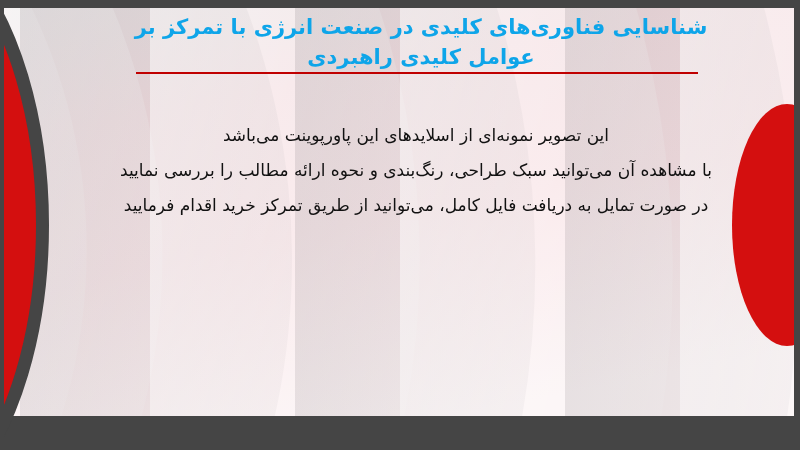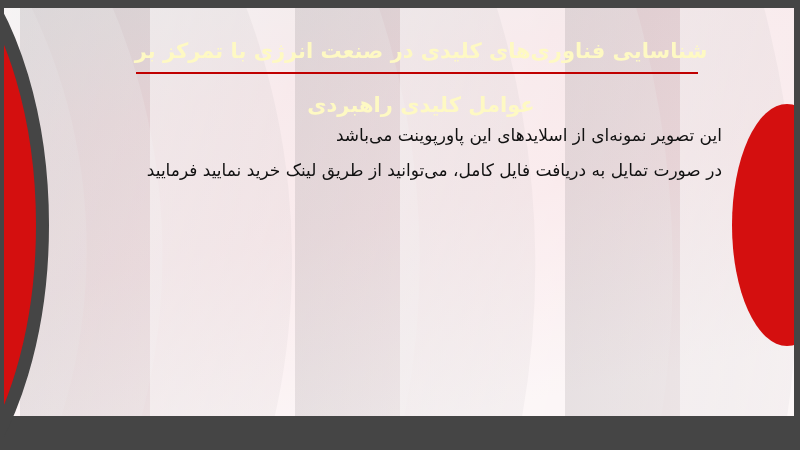--- a/index.html
+++ b/index.html
@@ -78,47 +78,46 @@
   
   .title-block {
     position: absolute;
     top: 12px;
     left: 120px;
     right: 78px;
     z-index: 6;
     text-align: center;
   }
   .title-text {
-    color: #fef9c3;
+    color: #0ea5e9;
     font-size: 21px;
     font-weight: bold;
     line-height: 1.45;
     direction: rtl;
     letter-spacing: 0;
-    margin-top: 24px;
   }
   .title-rule {
     position: absolute;
     top: 72px;
     left: 136px;
     width: 562px;
     height: 2px;
     background: #c00000;
     z-index: 6;
   }
 
   
   .body-block {
     position: absolute;
     top: 118px;
     left: 110px;
     right: 78px;
     z-index: 6;
     direction: rtl;
-    text-align: right;
+    text-align: center;
   }
   .body-line {
     color: #111111;
     font-size: 17px;
     line-height: 2.05;
     white-space: nowrap;
     direction: rtl;
   }
 </style>
 </head>
@@ -173,16 +172,17 @@
   <div class="right-shape"></div>
 
   <div class="title-block">
     <div class="title-text">شناسایی فناوری‌های کلیدی در صنعت انرژی با تمرکز بر</div>
     <div class="title-text">عوامل کلیدی راهبردی</div>
   </div>
   <div class="title-rule"></div>
 
   <div class="body-block">
     <div class="body-line">این تصویر نمونه‌ای از اسلایدهای این پاورپوینت می‌باشد</div>
-    <div class="body-line">در صورت تمایل به دریافت فایل کامل، می‌توانید از طریق لینک خرید نمایید فرمایید</div>
+    <div class="body-line">با مشاهده آن می‌توانید سبک طراحی، رنگ‌بندی و نحوه ارائه مطالب را بررسی نمایید</div>
+    <div class="body-line">در صورت تمایل به دریافت فایل کامل، می‌توانید از طریق تمرکز خرید اقدام فرمایید</div>
   </div>
 
 </div>
 
 </body></html>

